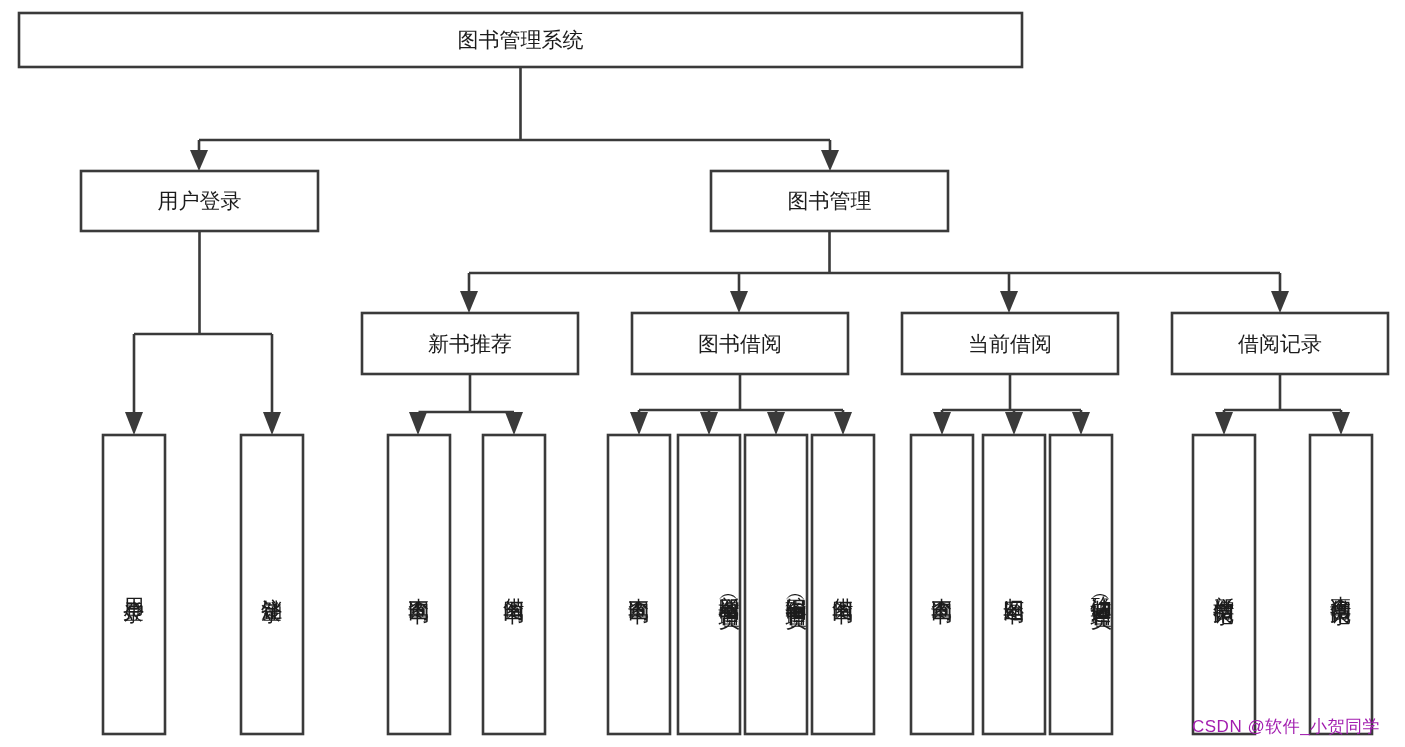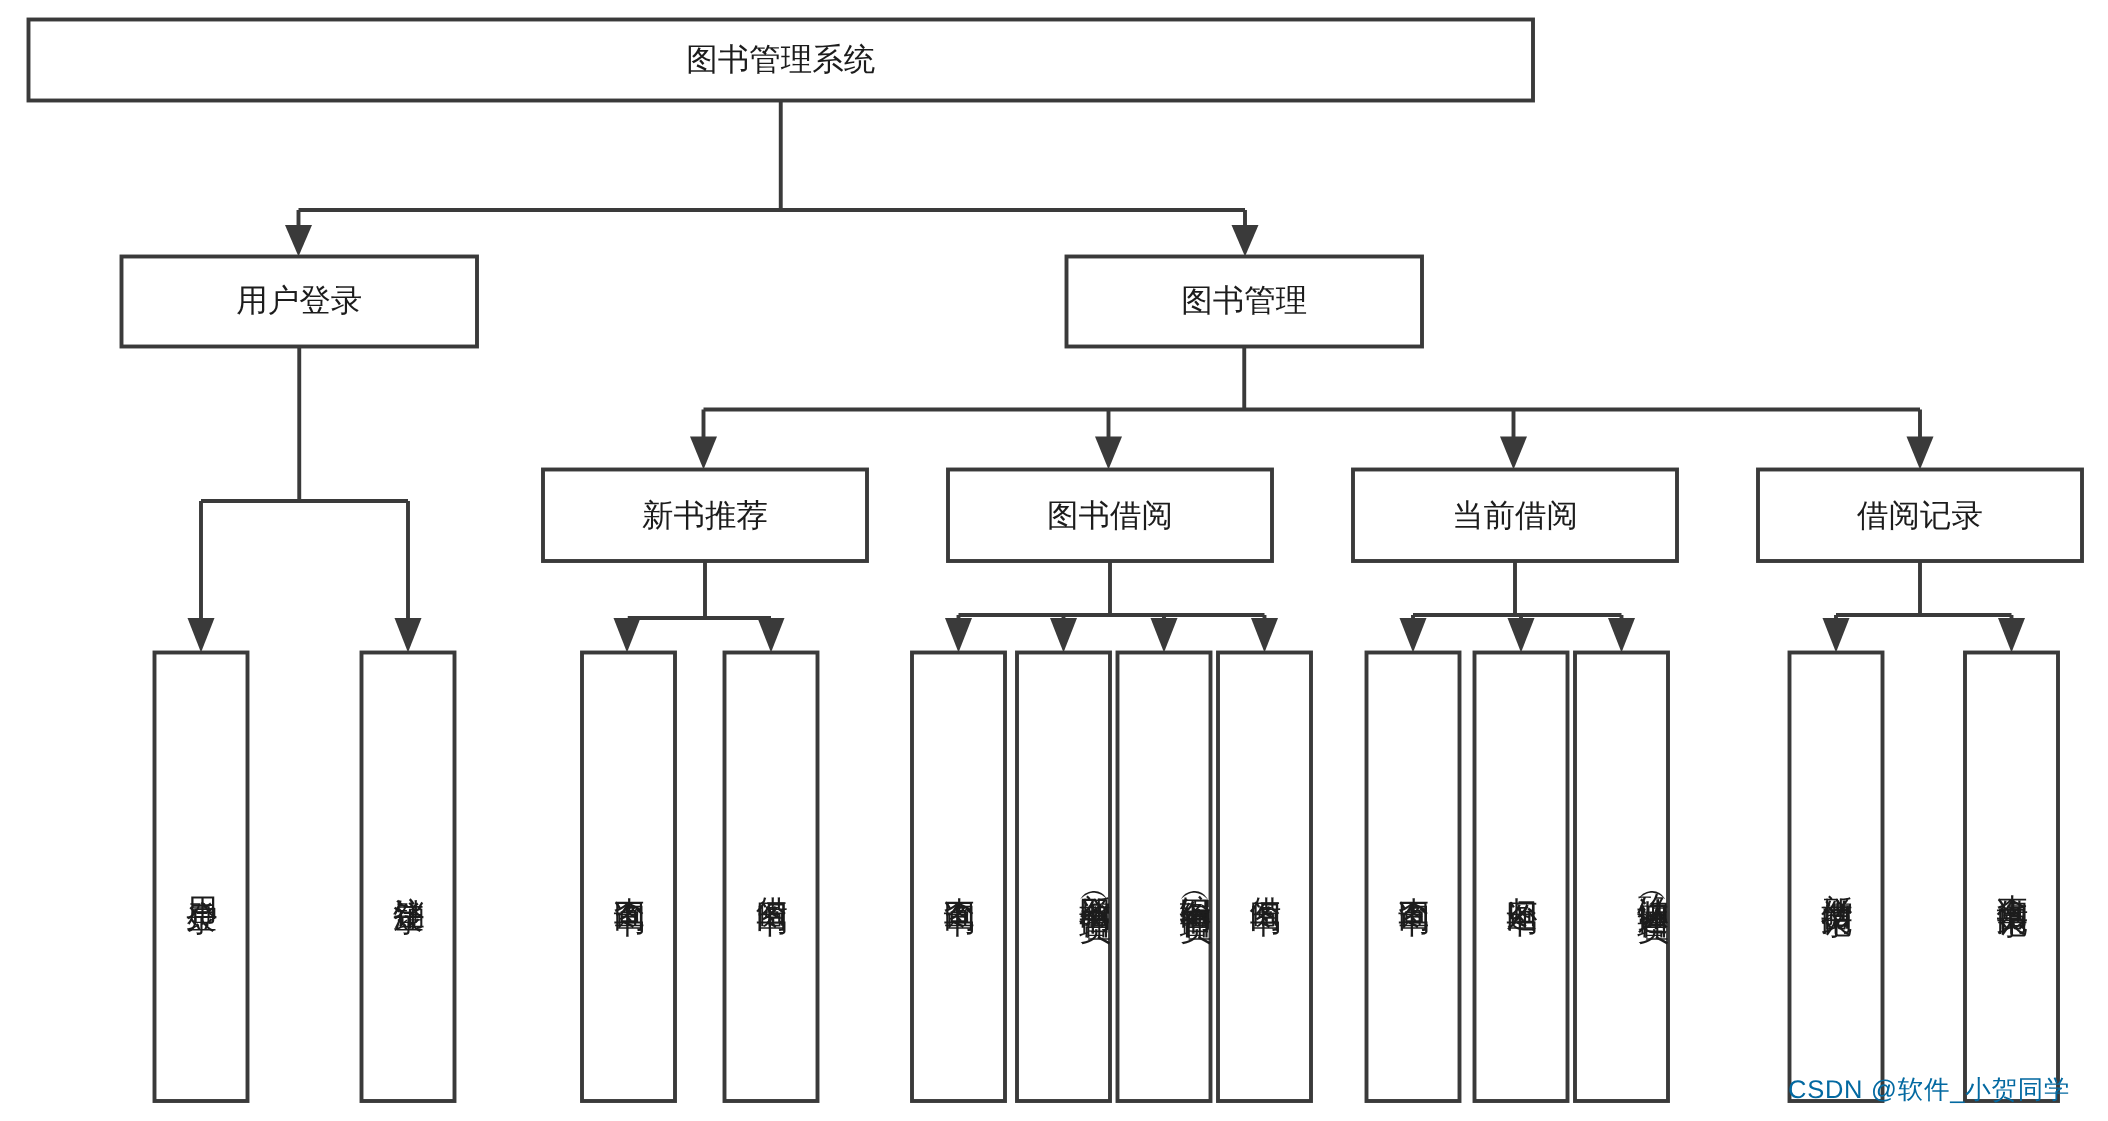--- a/index.html
+++ b/index.html
@@ -59,21 +59,21 @@
     align-items: center;
     justify-content: center;
     text-align: center;
     white-space: nowrap;
     pointer-events: none;
   }
   .watermark {
     position: absolute;
     font-family: "Liberation Sans", "DejaVu Sans", sans-serif;
     font-size: 17px;
-    color: #0369a1;
+    color: #a21caf;
     white-space: nowrap;
     letter-spacing: 0.5px;
   }
 </style>
 </head>
 <body>
 
 <div id="diagram-root">
 
   <svg id="tree-svg" viewBox="0 0 1405 747">

